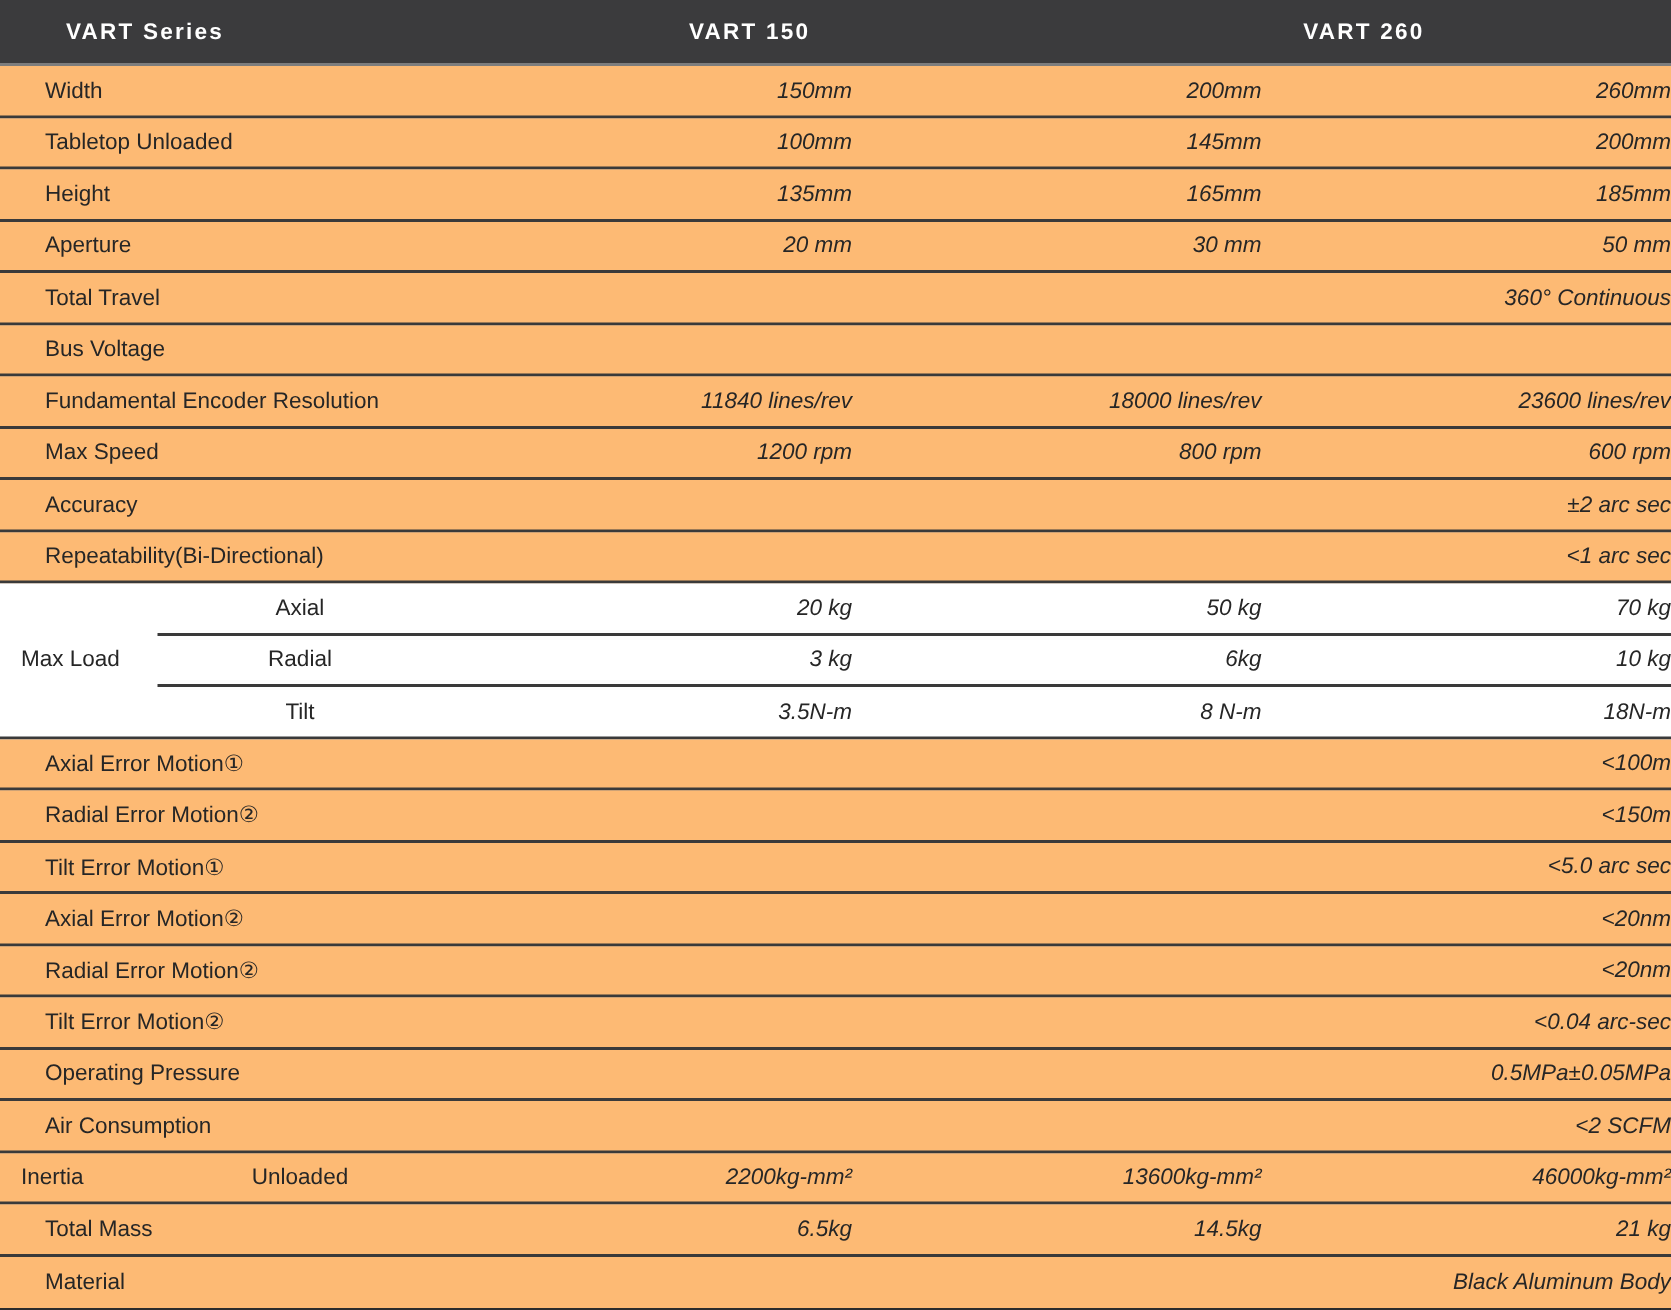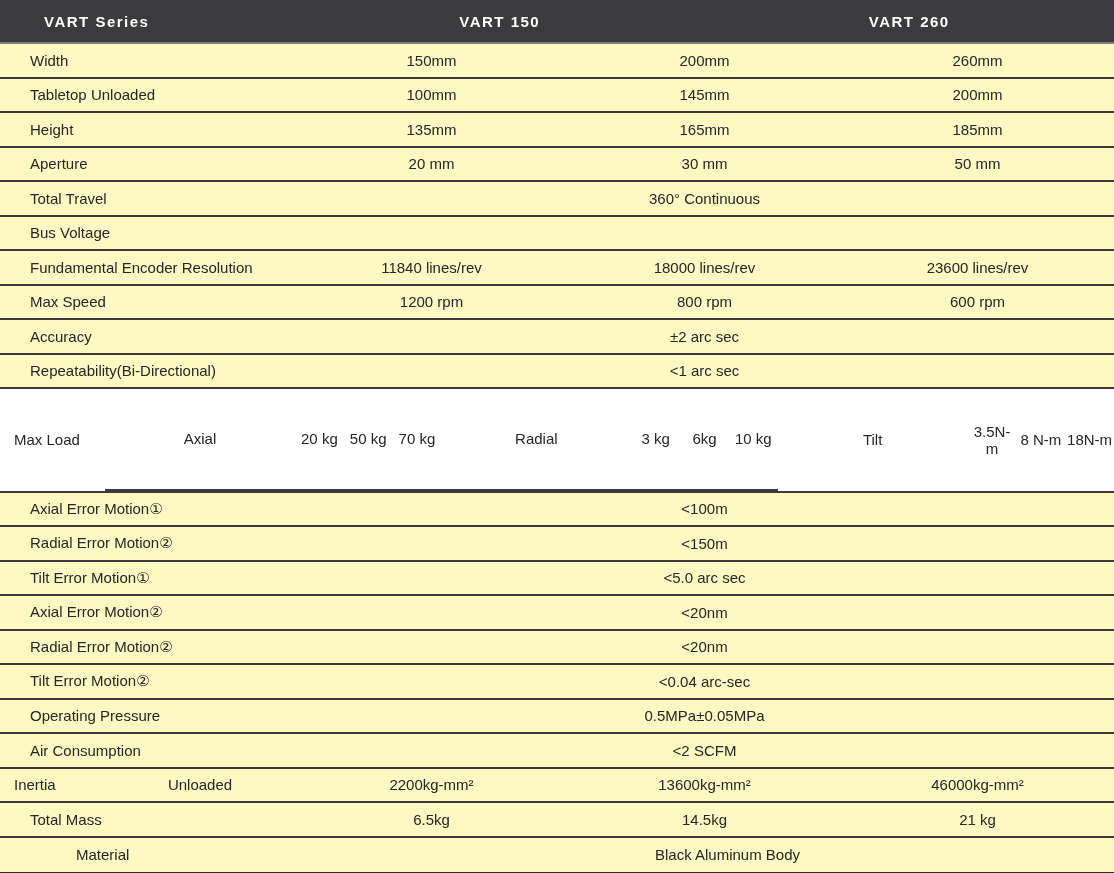--- a/index.html
+++ b/index.html
@@ -19,36 +19,36 @@
     display:flex;
     align-items:center;
     border-bottom:2px solid #7d7d7d;
     box-sizing:border-box;
   }
   .hlabel{width:295px;padding-left:44px;box-sizing:border-box;font-weight:bold;letter-spacing:1.5px;}
   .hcol{flex:1;text-align:center;font-weight:bold;letter-spacing:1.5px;}
   .row{
     display:flex;align-items:center;height:34.5px;
     border-bottom:2px solid var(--border,#3a3a3a);
-    box-sizing:border-box;background:#fef9c3;
+    box-sizing:border-box;background:#fdba74;
   }
   .label{width:295px;padding-left:30px;box-sizing:border-box;}
   .glabel{width:105px;padding-left:14px;box-sizing:border-box;}
   .sublabel{width:190px;text-align:center;box-sizing:border-box;}
-  .val{flex:1;text-align:center;}
+  .val{flex:1;text-align:right;font-style:italic;}
   .group{
     display:flex;align-items:stretch;height:103.5px;
     border-bottom:2px solid var(--border,#3a3a3a);
     box-sizing:border-box;background:#fff;
   }
   .group .glabel{display:flex;align-items:center;}
-  .gsub{flex:1;display:flex;flex-direction:row;}
+  .gsub{flex:1;display:flex;flex-direction:column;}
   .subrow{flex:1;display:flex;align-items:center;}
   .subrow.sb{border-bottom:2px solid var(--border,#3a3a3a);box-sizing:border-box;}
-  #rows > :last-child{border-bottom:none;padding-left:46px;}
+  #rows > :last-child{border-bottom:none;}
 </style>
 </head>
 <body>
 
 <div class="table" style="--header_bg: #3b3b3d; --header_text: #ffffff; --border: #3a3a3a; --border-strong: #2c2c2c; --text: #262626;">
   <div class="hrow">
     <div class="hlabel">VART Series</div>
     <div class="hcol">VART 150</div>
     <div class="hcol">VART 260</div>
   </div>

